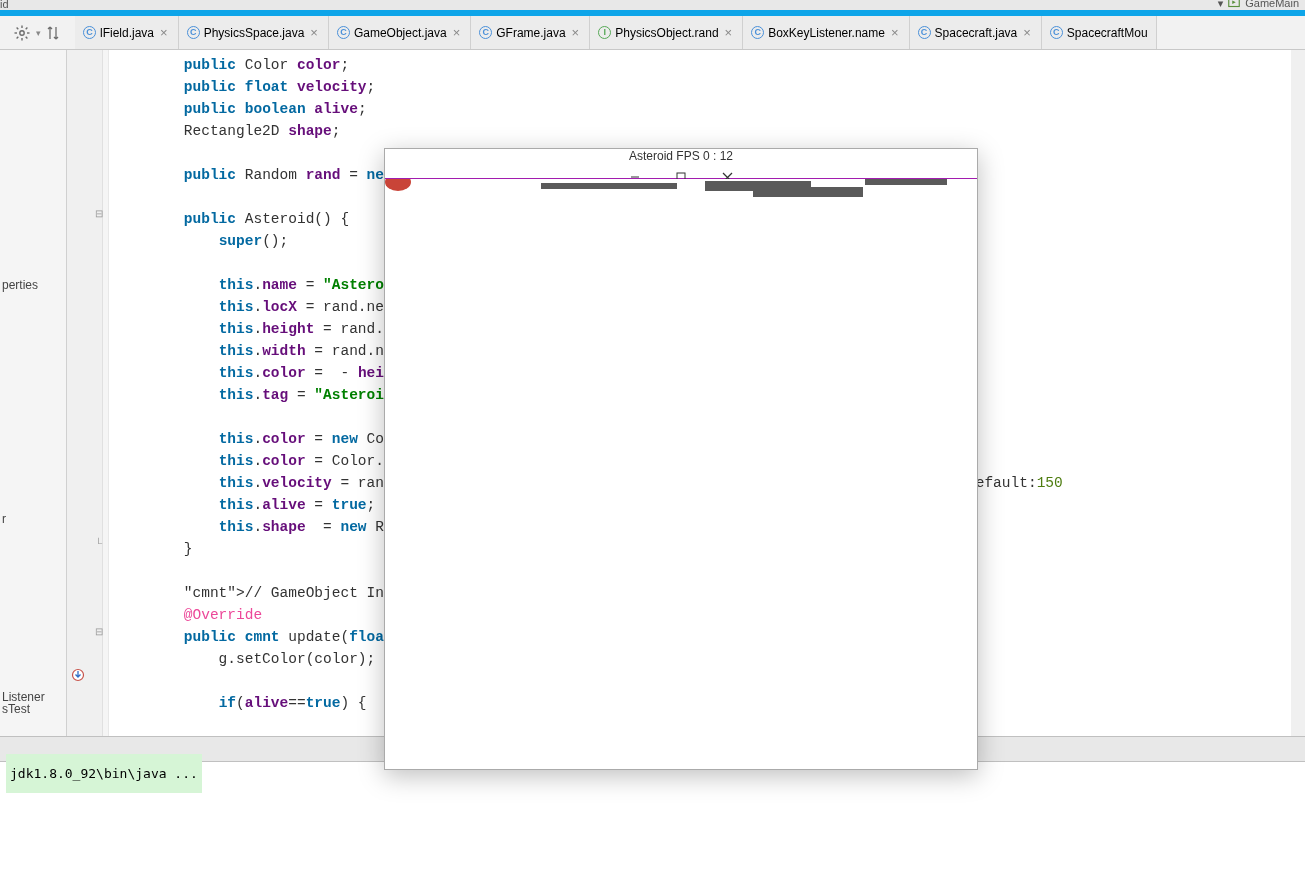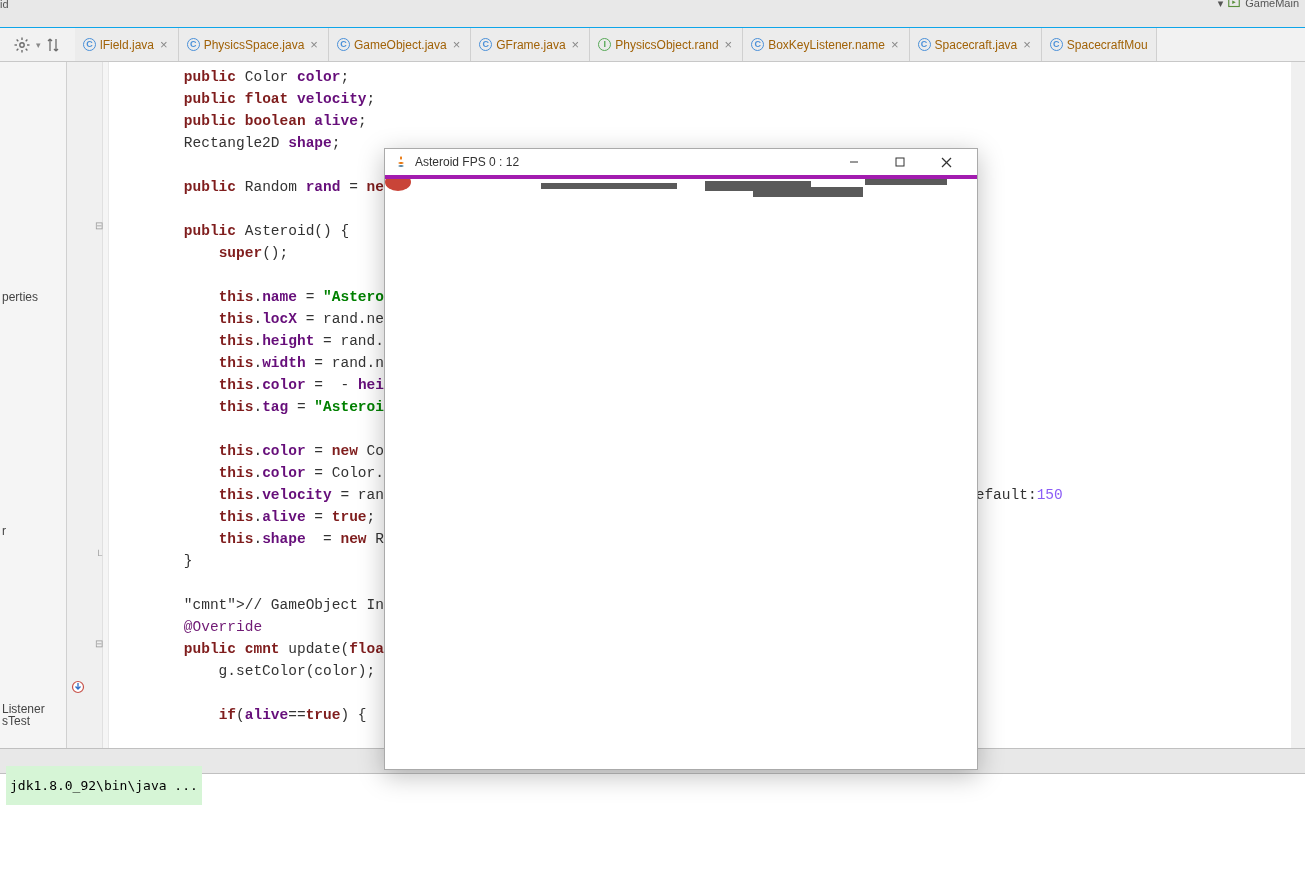--- a/index.html
+++ b/index.html
@@ -1,62 +1,62 @@
 <!DOCTYPE html>
 <html><head>
 <meta charset="utf-8">
 <style>
   * { margin: 0; padding: 0; box-sizing: border-box; }
   body { font-family: "Segoe UI", Tahoma, sans-serif; font-size: 12px; background: #f0f0f0; overflow: hidden; width: 1305px; height: 871px; position: relative; }
   
-  .top-strip { height: 28px; background: #e8e8e8; border-bottom: 1px solid #0ea5e9; position: relative; }
+  .top-strip { height: 16px; background: #e8e8e8; border-bottom: 6px solid #0ea5e9; position: relative; }
   .top-strip .left-frag { position: absolute; left: 0; top: -2px; color: #555; font-size: 11px; }
   .top-strip .right-frag { position: absolute; right: 6px; top: -4px; display: flex; align-items: center; gap: 4px; color: #555; font-size: 11px; }
   .top-strip .right-frag svg { width: 14px; height: 14px; }
 
   .toolbar-row { height: 34px; background: #f2f2f2; display: flex; align-items: stretch; border-bottom: 1px solid #c8c8c8; }
   .toolbar-left { width: 75px; display: flex; align-items: center; gap: 6px; padding-left: 14px; }
   .gear { color: #6d6d6d; }
   .arrows-icon { color: #6d6d6d; }
 
   .tabs { display: flex; align-items: stretch; flex: 1; overflow: hidden; }
   .tab { display: flex; align-items: center; gap: 4px; padding: 0 8px; border-right: 1px solid #d0d0d0; background: #ececec; color: #333; cursor: pointer; white-space: nowrap; font-size: 12px; }
-  .tab .fname { color: #a16207; }
+  .tab .fname { color: #000000; }
   .tab .close { color: #888; font-size: 13px; padding: 0 2px; }
   .tab .type-icon { width: 14px; height: 14px; display: inline-flex; align-items: center; justify-content: center; }
   .tab .type-icon.c { border: 1px solid #4a90d9; color: #4a90d9; border-radius: 50%; font-size: 9px; font-weight: bold; width: 13px; height: 13px; line-height: 11px; }
   .tab .type-icon.i { border: 1px solid #57a957; color: #57a957; border-radius: 50%; font-size: 9px; font-weight: bold; width: 13px; height: 13px; line-height: 11px; }
 
   .main { display: flex; height: 686px; }
   .left-panel { width: 67px; background: #f5f5f5; border-right: 1px solid #d0d0d0; position: relative; }
   .left-panel .frag { position: absolute; color: #444; font-size: 12px; left: 2px; }
 
   .gutter { width: 36px; background: #f0f0f0; border-right: 1px solid #e0e0e0; position: relative; }
   .gutter .fold { position: absolute; left: 28px; color: #999; font-size: 10px; }
   .gutter .override { position: absolute; left: 4px; top: 618px; }
 
   .diff-strip { width: 6px; background: #f5f5f5; border-right: 1px solid #e8e8e8; }
   
   .editor { flex: 1; background: #fff; position: relative; overflow: hidden; }
   .code { font-family: "Consolas", "Courier New", monospace; font-size: 14.5px; line-height: 22px; padding: 4px 40px 4px 40px; white-space: pre; color: #333; }
-  .kw { color: #7f1d1d; font-weight: bold; }
+  .kw { color: #0369a1; font-weight: bold; }
   .str { color: #008000; font-weight: bold; }
-  .num { color: #8b5cf6; }
-  .ann { color: #701a75; }
+  .num { color: #4d7c0f; }
+  .ann { color: #ec4899; }
   .fld { color: #660e7a; font-weight: bold; }
   .static-fld { color: #660e7a; font-style: italic; }
   .hl-line { background: #fffae3; display: inline-block; width: 100%; }
   
   .console-strip { height: 26px; background: #e8e8e8; border-top: 1px solid #c0c0c0; border-bottom: 1px solid #c0c0c0; }
   .console { height: 120px; background: #fff; padding: 4px 6px; font-family: Consolas, monospace; font-size: 13px; }
   .console .cmd { background: #d6f5d6; padding: 12px 4px; }
 
   
   .game-win { position: absolute; left: 384px; top: 148px; width: 594px; height: 622px; background: #fff; box-shadow: 0 6px 24px rgba(0,0,0,0.25); border: 1px solid #aaa; }
-  .game-titlebar { height: 30px; background: #fff; display: flex; align-items: center; padding: 0 8px; border-bottom: 4px solid #a21caf; }
+  .game-titlebar { height: 30px; background: #fff; display: flex; align-items: center; padding: 0 19px; border-bottom: 1px solid #a21caf; flex-direction: column; }
   .java-icon { width: 16px; height: 16px; margin-right: 6px; }
   .game-title { flex: 1; font-size: 12px; color: #333; }
   .win-btns { display: flex; gap: 0; }
   .win-btn { width: 46px; height: 28px; display: flex; align-items: center; justify-content: center; color: #555; cursor: pointer; }
   .game-canvas { position: relative; height: calc(100% - 30px); background: #fff; overflow: hidden; }
   .asteroid-red { position: absolute; left: 0px; top: -6px; width: 26px; height: 18px; background: #c94438; border-radius: 50% 50% 50% 50%; }
   .asteroid-bar { position: absolute; background: #5a5a5a; }
   
   .right-scroll { width: 14px; background: #f0f0f0; }
 </style>

